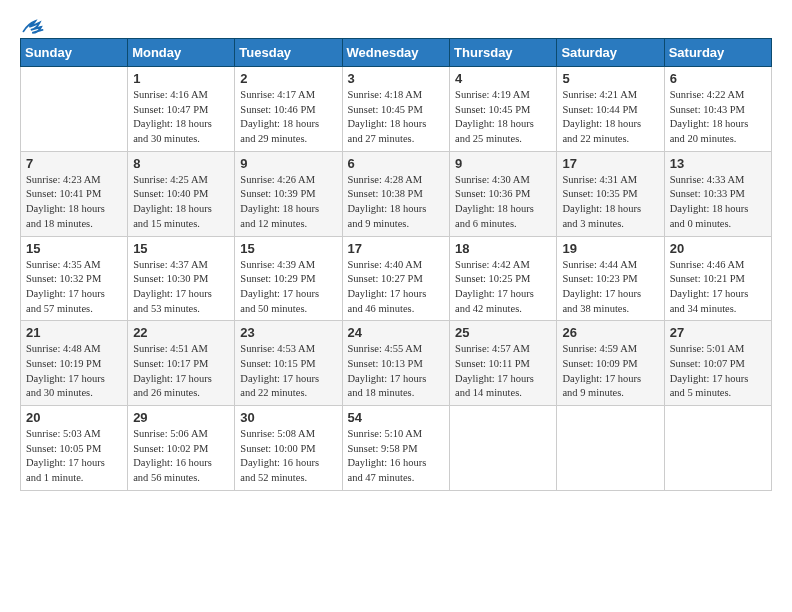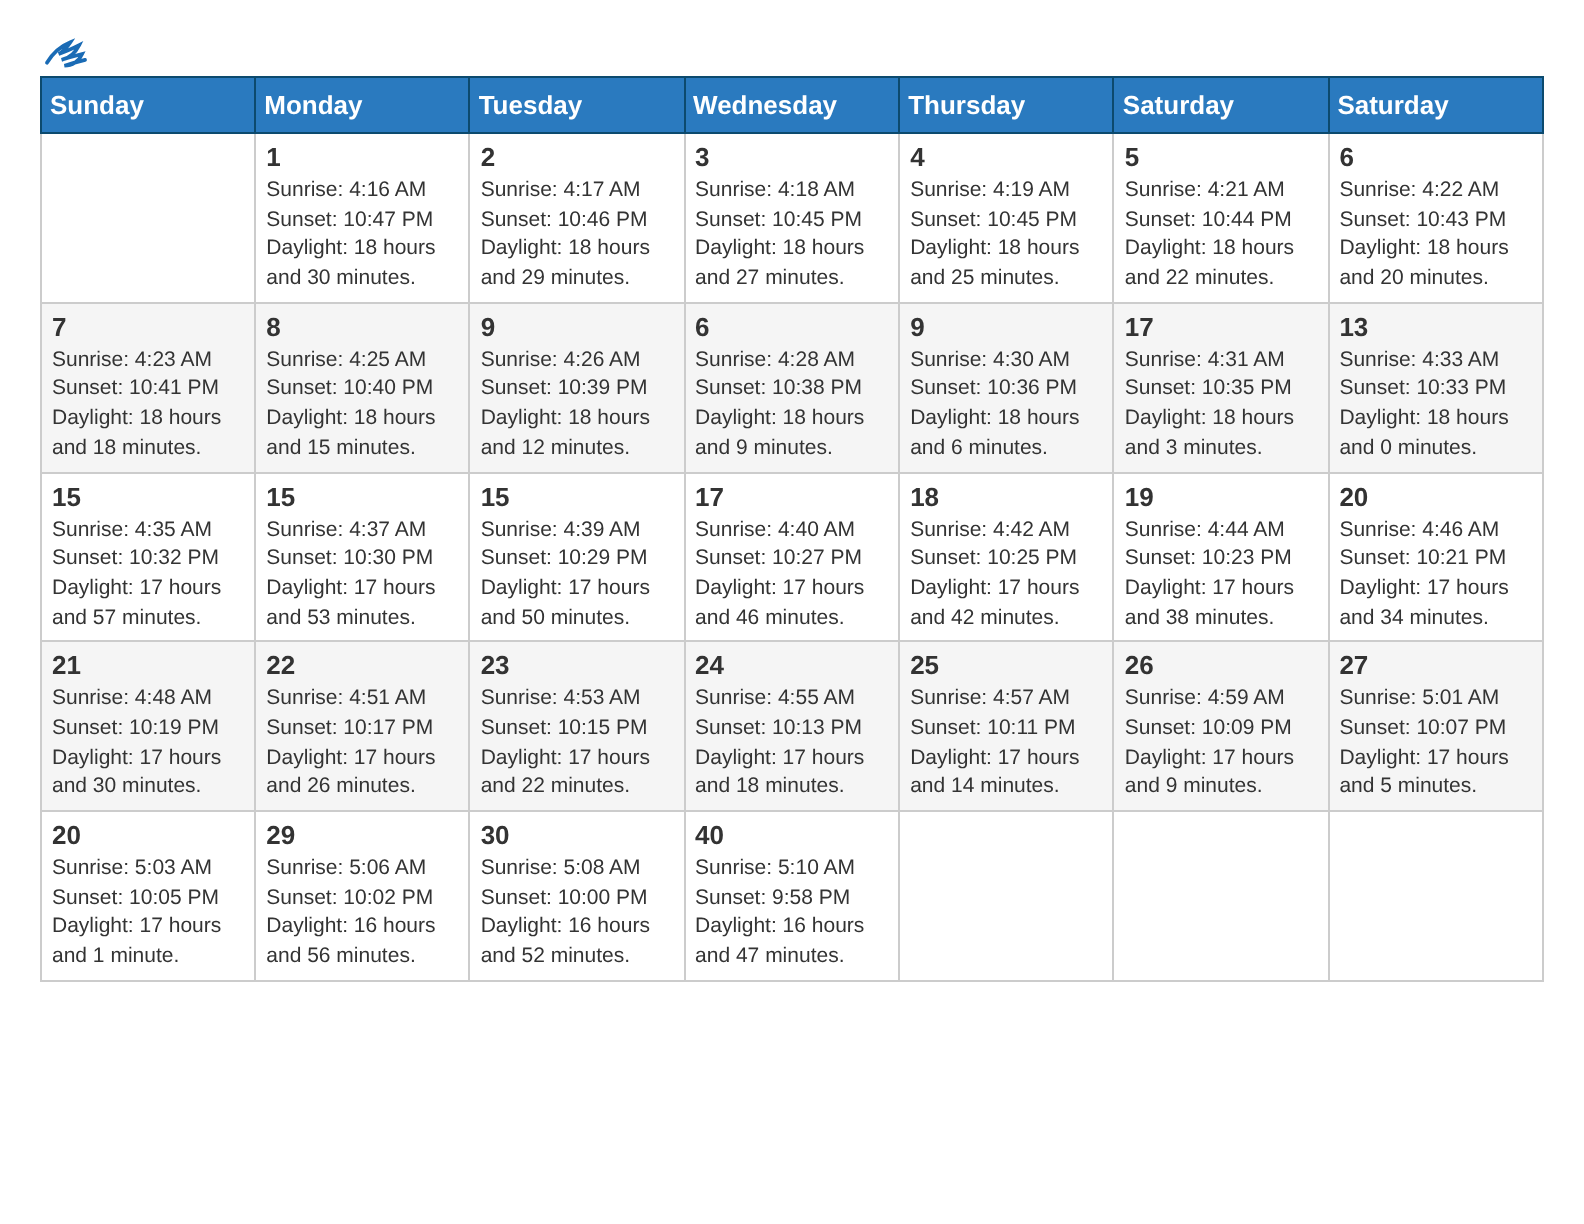--- a/index.html
+++ b/index.html
@@ -79,20 +79,21 @@
       font-size: 13px;
       font-weight: bold;
       color: #333;
       display: block;
       margin-bottom: 2px;
     }
     .day-info {
       color: #333;
       line-height: 1.4;
       font-size: 10.5px;
+      font-family: Liberation Serif, serif;
     }
     .empty-cell {
       background: #fff !important;
     }
   </style>
 </head>
 <body>
 
 <div class="header-area">
   <div class="logo">
@@ -247,21 +248,21 @@
         </td>
         <td>
           <span class="day-number">29</span>
           <div class="day-info">Sunrise: 5:06 AM<br>Sunset: 10:02 PM<br>Daylight: 16 hours<br>and 56 minutes.</div>
         </td>
         <td>
           <span class="day-number">30</span>
           <div class="day-info">Sunrise: 5:08 AM<br>Sunset: 10:00 PM<br>Daylight: 16 hours<br>and 52 minutes.</div>
         </td>
         <td>
-          <span class="day-number">40</span>
+          <span class="day-number">54</span>
           <div class="day-info">Sunrise: 5:10 AM<br>Sunset: 9:58 PM<br>Daylight: 16 hours<br>and 47 minutes.</div>
         </td>
         <td class="empty-cell"></td>
         <td class="empty-cell"></td>
         <td class="empty-cell"></td>
       </tr>
     </tbody>
 </table>
 
 </body></html>

